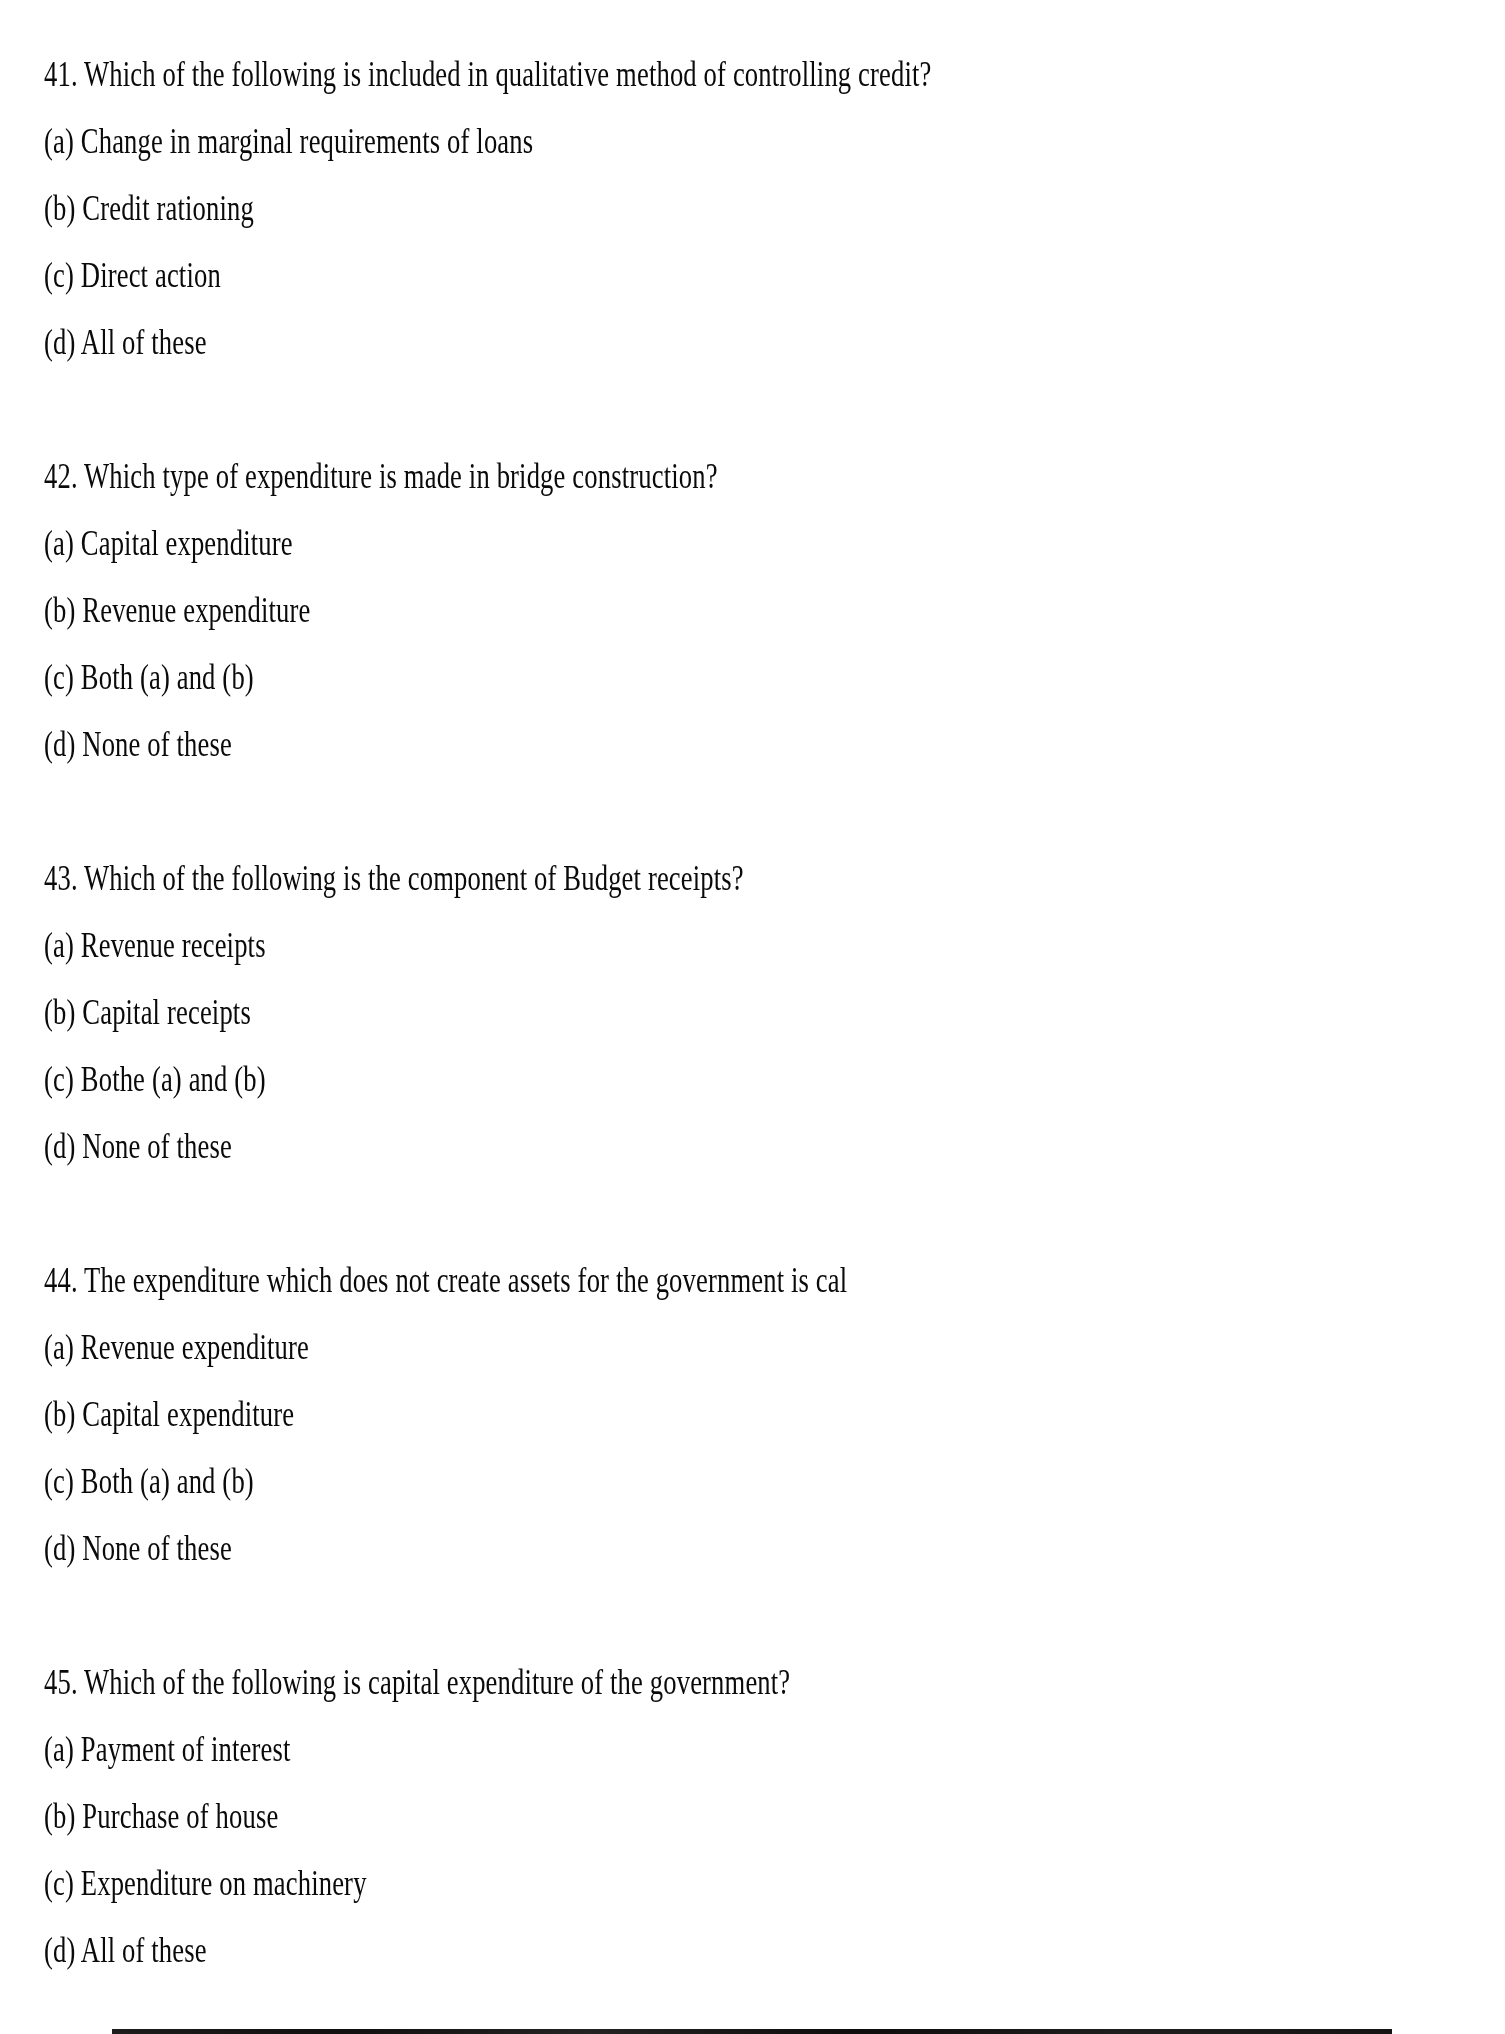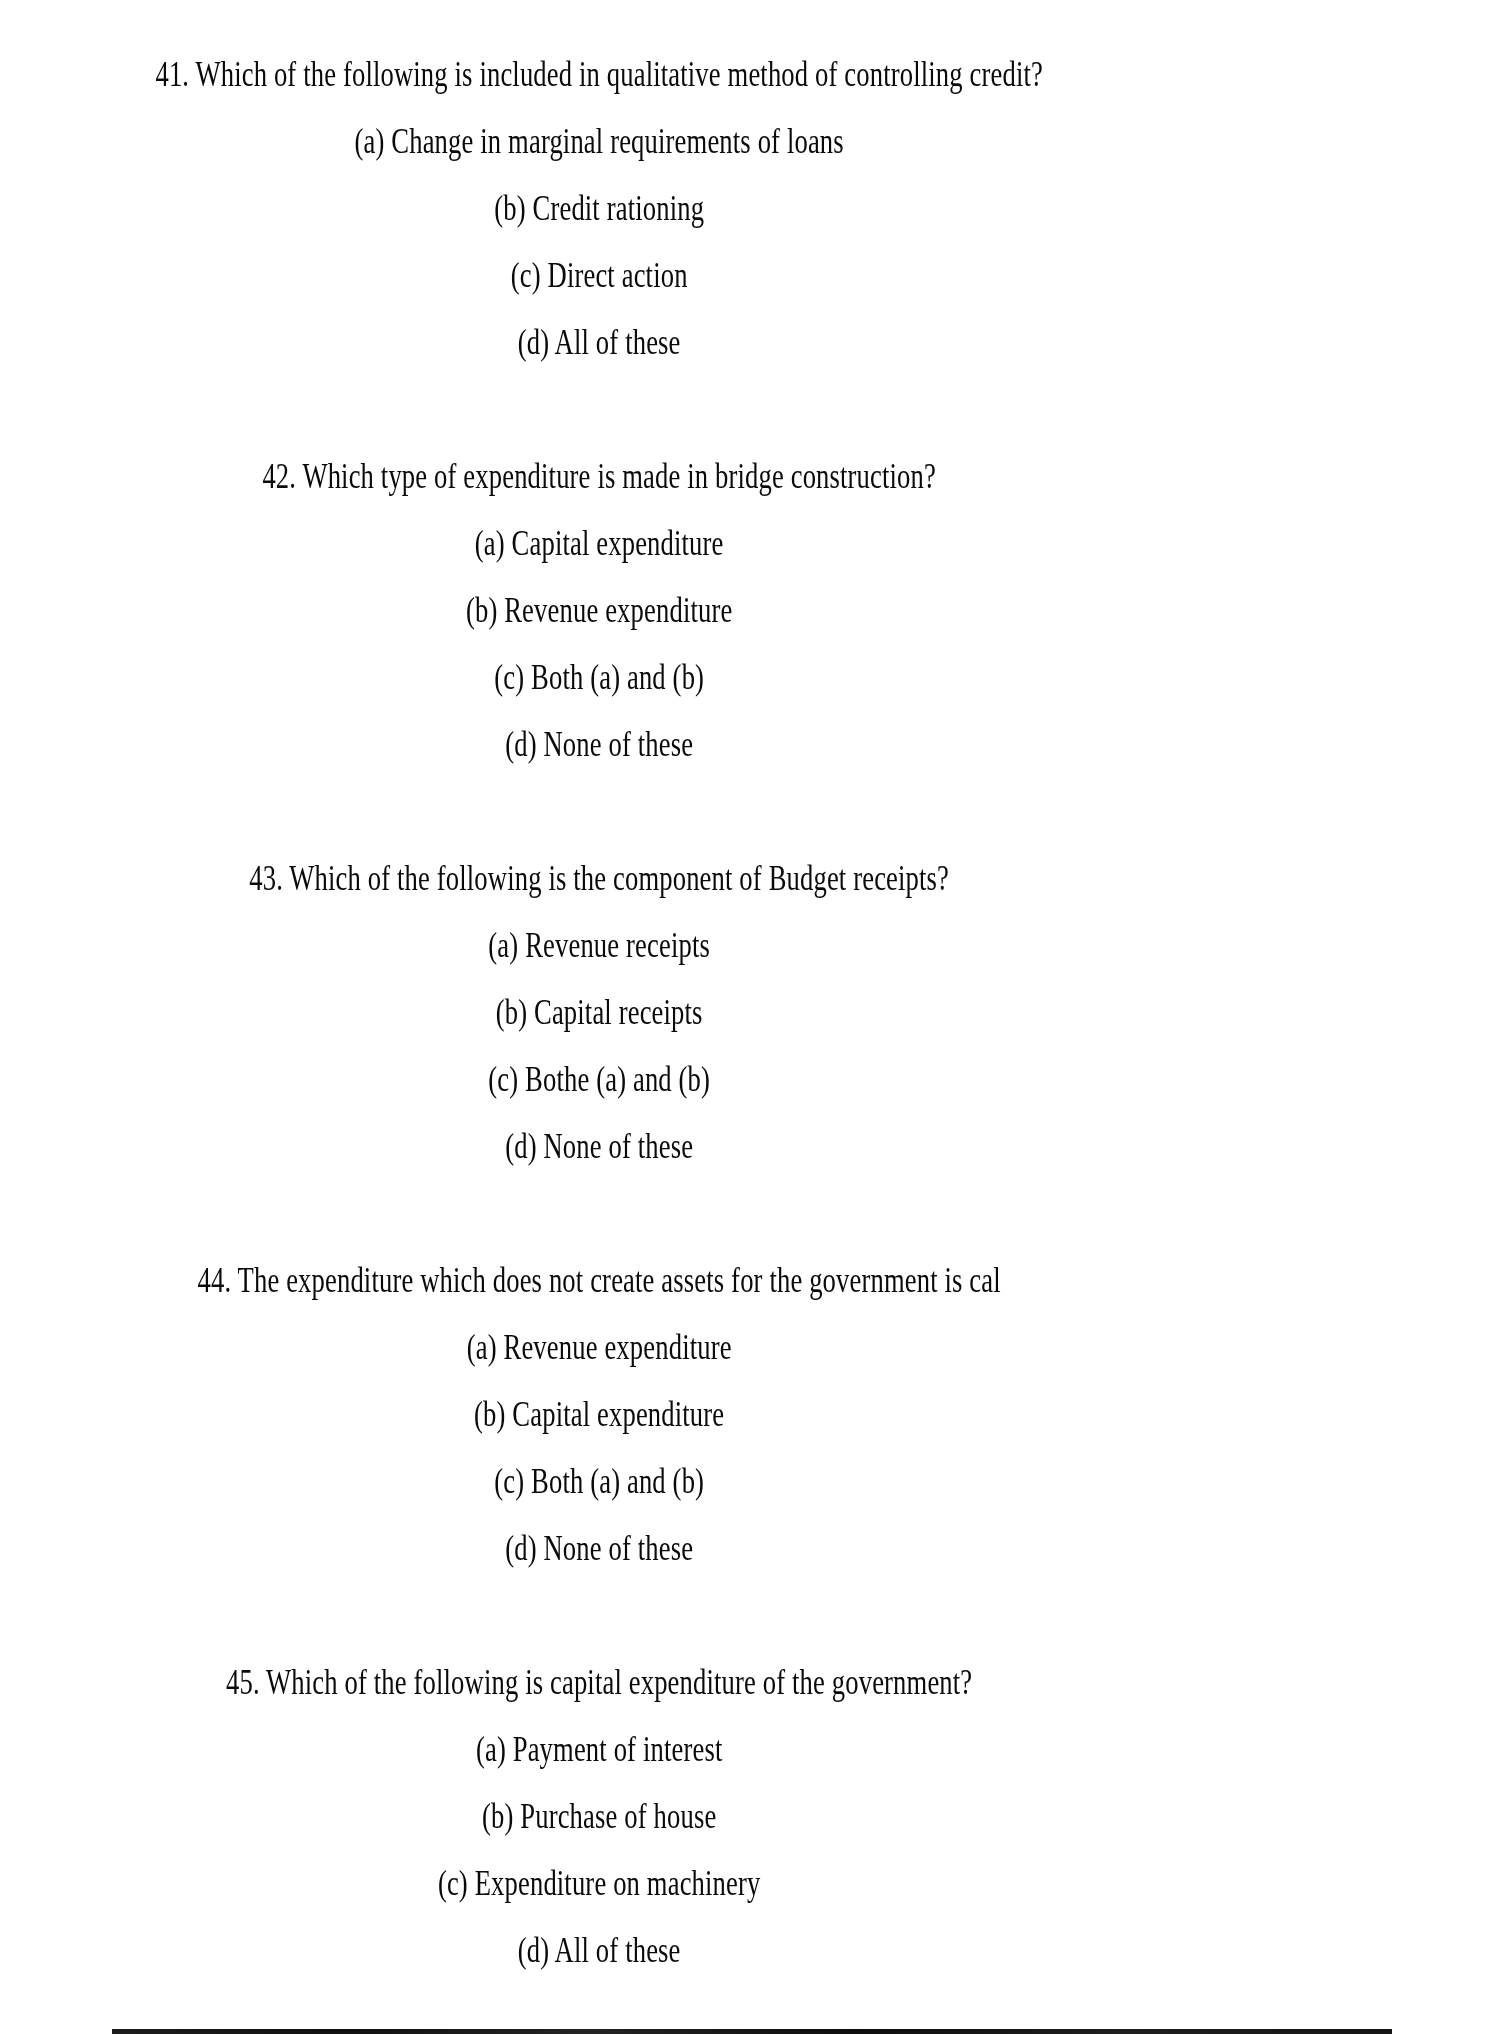--- a/index.html
+++ b/index.html
@@ -13,21 +13,20 @@
     height: 2034px;
     background: #ffffff;
     overflow: hidden;
     font-family: "Liberation Serif", "DejaVu Serif", serif;
     color: #0a0a0a;
     padding-top: 41px;
     box-sizing: border-box;
   }
   .qblock {
     margin: 0 0 67px 0;
-    text-align: center;
   }
   .line {
     height: 67px;
     line-height: 67px;
     margin-left: 44px;
     font-size: 35px;
     white-space: nowrap;
     transform: scaleX(0.76);
     transform-origin: 0 50%;
     letter-spacing: 0.2px;

